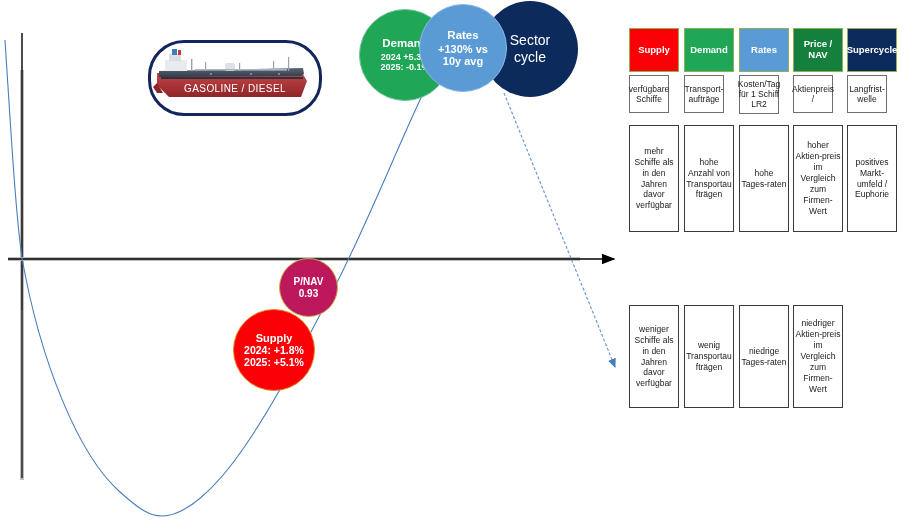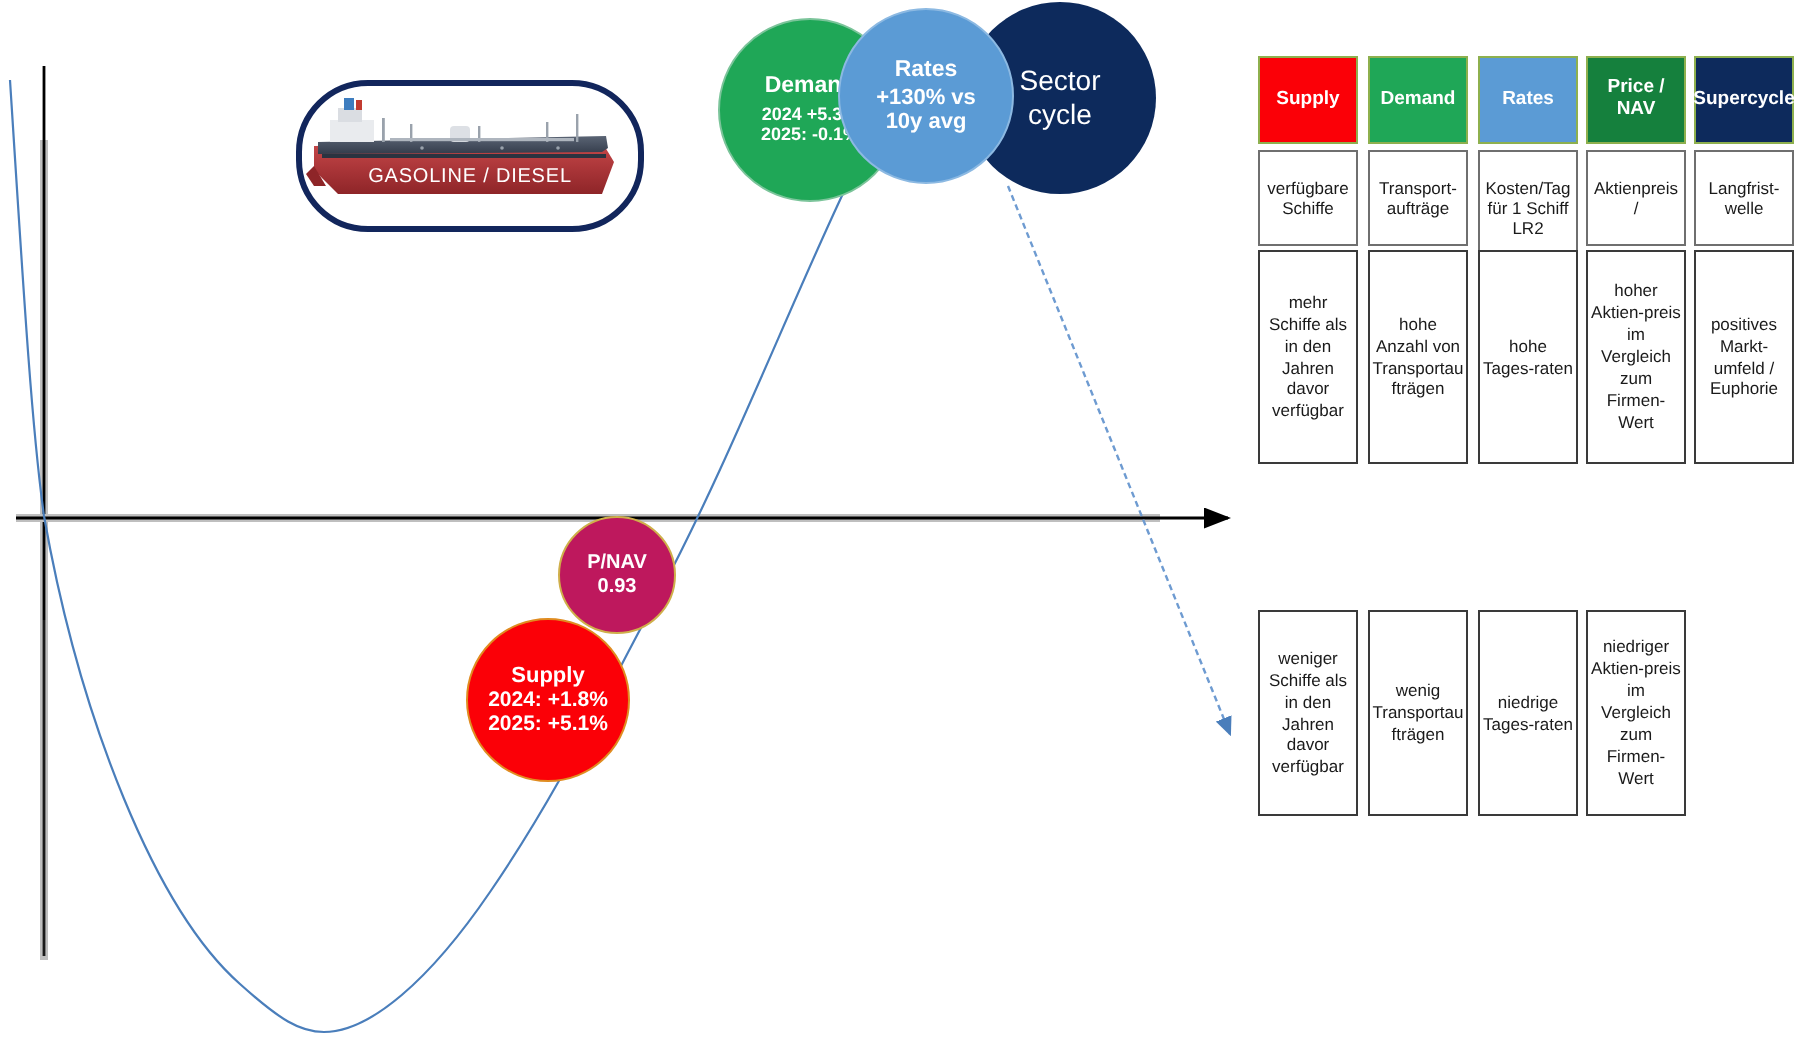--- a/index.html
+++ b/index.html
@@ -140,33 +140,33 @@
     display: flex;
     align-items: center;
     justify-content: center;
     text-align: center;
     line-height: 1.15;
     padding: 0 2px;
   }
   .sub {
     position: absolute;
     top: 47px; left: 0;
-    width: 50px;
+    width: 40px;
     min-height: 38px;
     border: 1px solid #6F6F6F;
     box-sizing: border-box;
     background: #ffffff;
     color: #1a1a1a;
     font-size: 8.5px;
     display: flex;
     align-items: center;
     justify-content: center;
     text-align: center;
     line-height: 1.2;
-    padding: 13px 2px;
+    padding: 3px 2px;
   }
   .cell-up {
     position: absolute;
     top: 97px; left: 0;
     width: 50px; height: 107px;
     border: 1px solid #3A3A3A;
     box-sizing: border-box;
     background: #ffffff;
     color: #1a1a1a;
     font-size: 8.5px;

